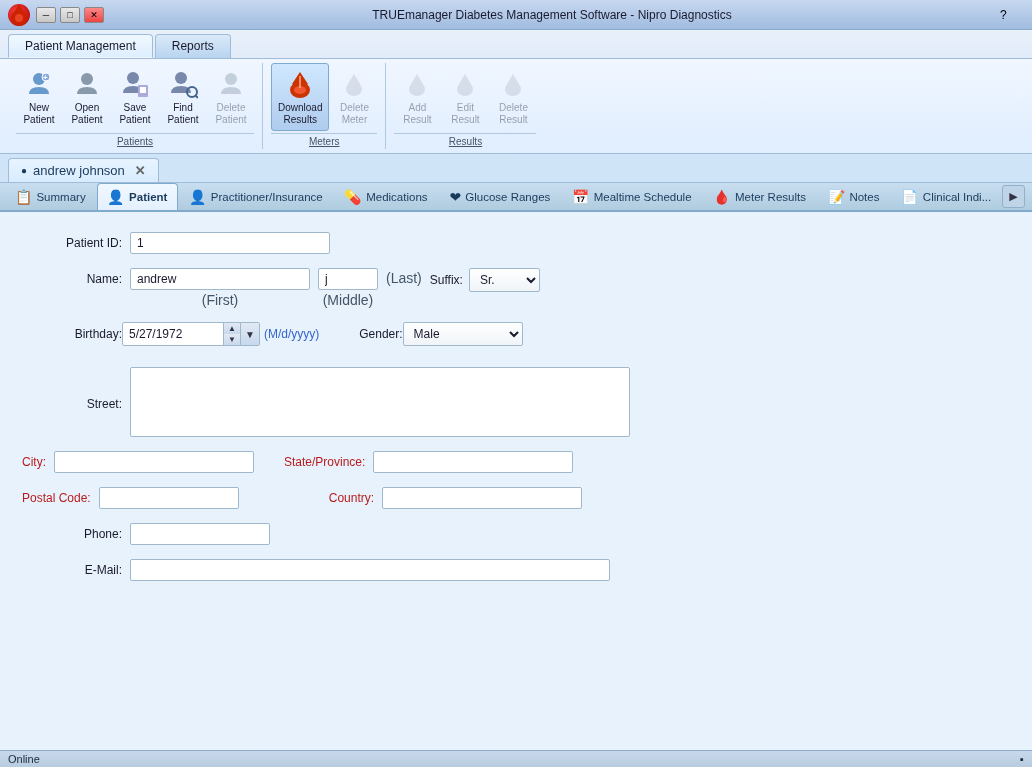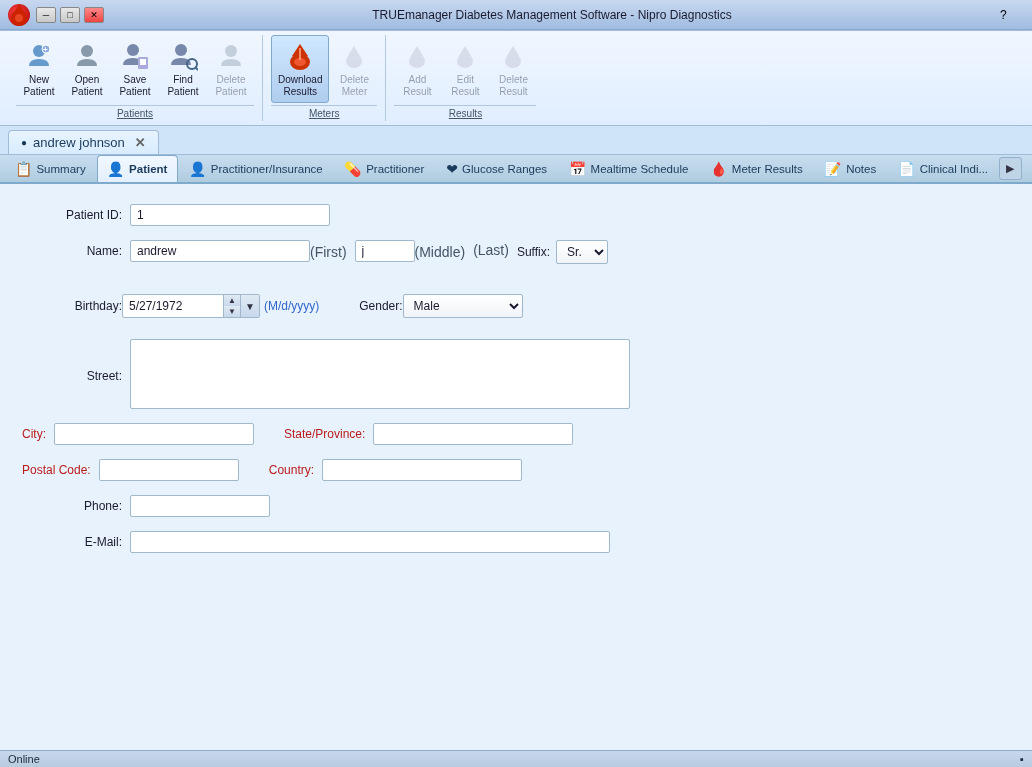--- a/index.html
+++ b/index.html
@@ -260,21 +260,21 @@
       color: #1a1a2e;
     }
     .name-row {
       display: flex;
       align-items: flex-start;
       margin-bottom: 14px;
       gap: 8px;
     }
     .name-group {
       display: flex;
-      flex-direction: row;
+      flex-direction: column;
       align-items: center;
     }
     .name-sublabel {
       font-size: 14px;
       color: #445566;
       margin-top: 2px;
     }
     .birthday-row {
       display: flex;
       align-items: center;
@@ -339,21 +339,21 @@
       color: #1a1a2e;
       width: 120px;
     }
     .suffix-select {
       border: 1px solid #a0b8cc;
       background: linear-gradient(to bottom, white, #f0f4f8);
       padding: 3px 6px;
       font-size: 12px;
       border-radius: 2px;
       color: #1a1a2e;
-      width: 52px;
+      width: 71px;
     }
     .street-textarea {
       border: 1px solid #a0b8cc;
       background: white;
       padding: 4px 6px;
       font-size: 12px;
       border-radius: 2px;
       color: #1a1a2e;
       width: 500px;
       height: 70px;
@@ -408,20 +408,24 @@
       <div class="title-bar-btn">─</div>
       <div class="title-bar-btn">□</div>
       <div class="title-bar-btn close">✕</div>
     </div>
   </div>
   <div class="title-text">TRUEmanager Diabetes Management Software - Nipro Diagnostics</div>
   <div style="width: 24px;">?</div>
 </div>
 
 <div class="ribbon-container">
+  <div class="ribbon-tabs">
+    <div class="ribbon-tab active">Patient Management</div>
+    <div class="ribbon-tab">Reports</div>
+  </div>
   <div class="ribbon-body">
 
     <div class="ribbon-group">
       <div class="ribbon-group-buttons">
         <div class="ribbon-btn">
           <div class="ribbon-icon">
             <svg width="30" height="30" viewBox="0 0 30 30">
               <circle cx="15" cy="10" r="6" fill="#6699cc"></circle>
               <path d="M5 25 Q5 18 15 18 Q25 18 25 25" fill="#6699cc"></path>
               <circle cx="22" cy="8" r="4" fill="#88aadd" stroke="white" stroke-width="1"></circle>
@@ -552,21 +556,21 @@
     <div class="tab-item active">
       <span class="tab-icon">👤</span>
       <span>Patient</span>
     </div>
     <div class="tab-item">
       <span class="tab-icon">👤</span>
       <span>Practitioner/Insurance</span>
     </div>
     <div class="tab-item">
       <span class="tab-icon">💊</span>
-      <span>Practitioner</span>
+      <span>Medications</span>
     </div>
     <div class="tab-item">
       <span class="tab-icon">❤</span>
       <span>Glucose Ranges</span>
     </div>
     <div class="tab-item">
       <span class="tab-icon">📅</span>
       <span>Mealtime Schedule</span>
     </div>
     <div class="tab-item">
@@ -649,21 +653,21 @@
         <label class="col-label">State/Province:</label>
         <input class="form-input" type="text" style="width: 200px;">
       </div>
     </div>
 
     <div class="two-col-row">
       <div class="col-group">
         <label class="col-label">Postal Code:</label>
         <input class="form-input" type="text" style="width: 140px;">
       </div>
-      <div class="col-group" style="">
+      <div class="col-group" style="margin-left: 60px;">
         <label class="col-label">Country:</label>
         <input class="form-input" type="text" style="width: 200px;">
       </div>
     </div>
 
     <div class="form-row">
       <label class="form-label">Phone:</label>
       <input class="form-input" type="text" style="width: 140px;">
     </div>
 

